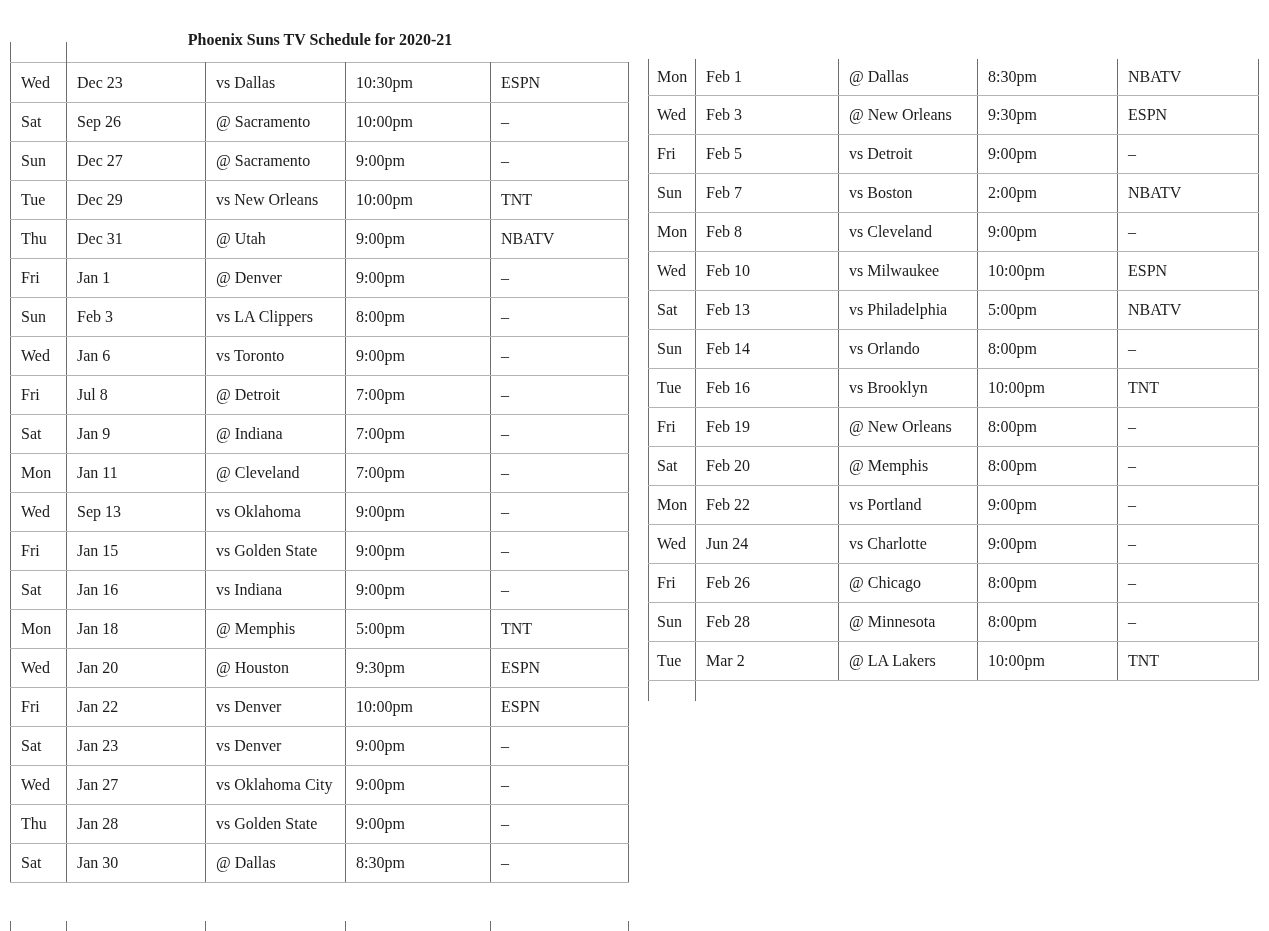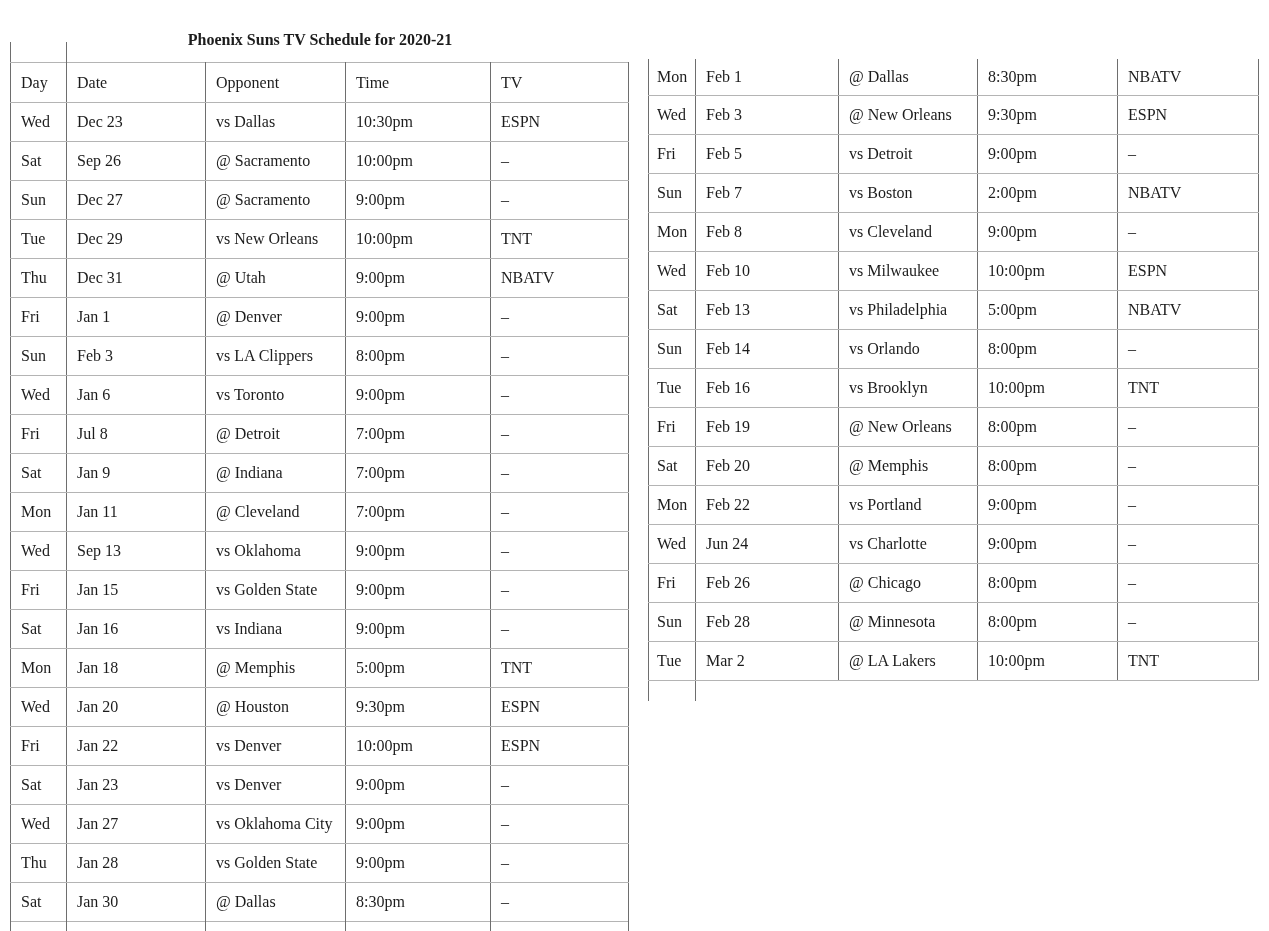--- a/index.html
+++ b/index.html
@@ -94,27 +94,20 @@
   <table id="left-table" class="sched">
     <colgroup>
       <col class="c0">
         <col class="c1">
         <col class="c2">
         <col class="c3">
         <col class="c4">
     </colgroup>
     <tbody>
         <tr>
-          <td>Day</td>
-          <td>Date</td>
-          <td>Opponent</td>
-          <td>Time</td>
-          <td>TV</td>
-        </tr>
-        <tr>
           <td>Wed</td>
           <td>Dec 23</td>
           <td>vs Dallas</td>
           <td>10:30pm</td>
           <td>ESPN</td>
         </tr>
         <tr>
           <td>Sat</td>
           <td>Sep 26</td>
           <td>@ Sacramento</td>

